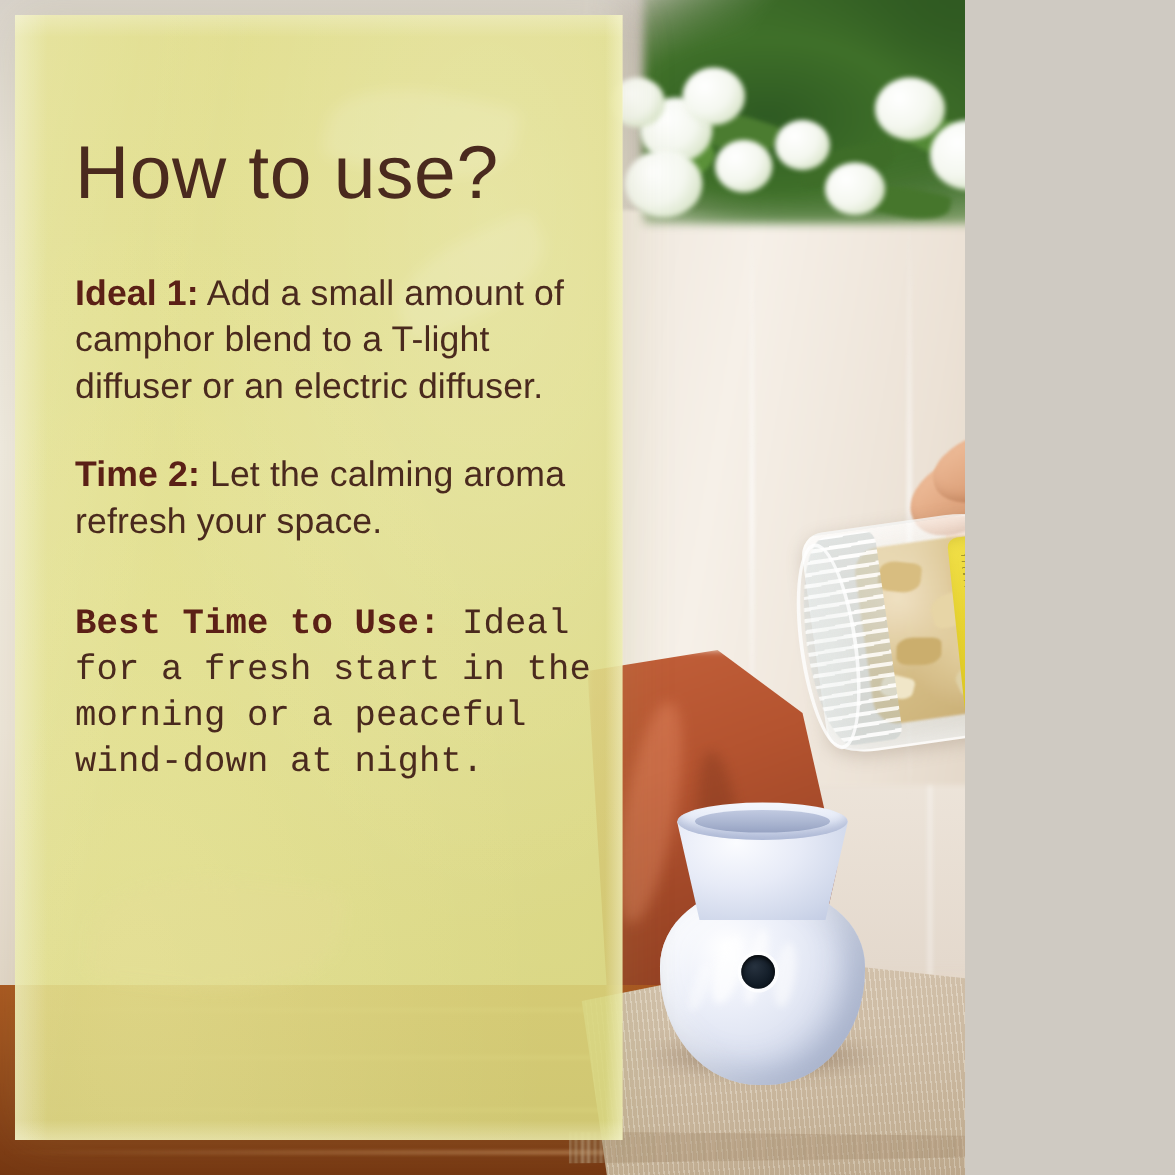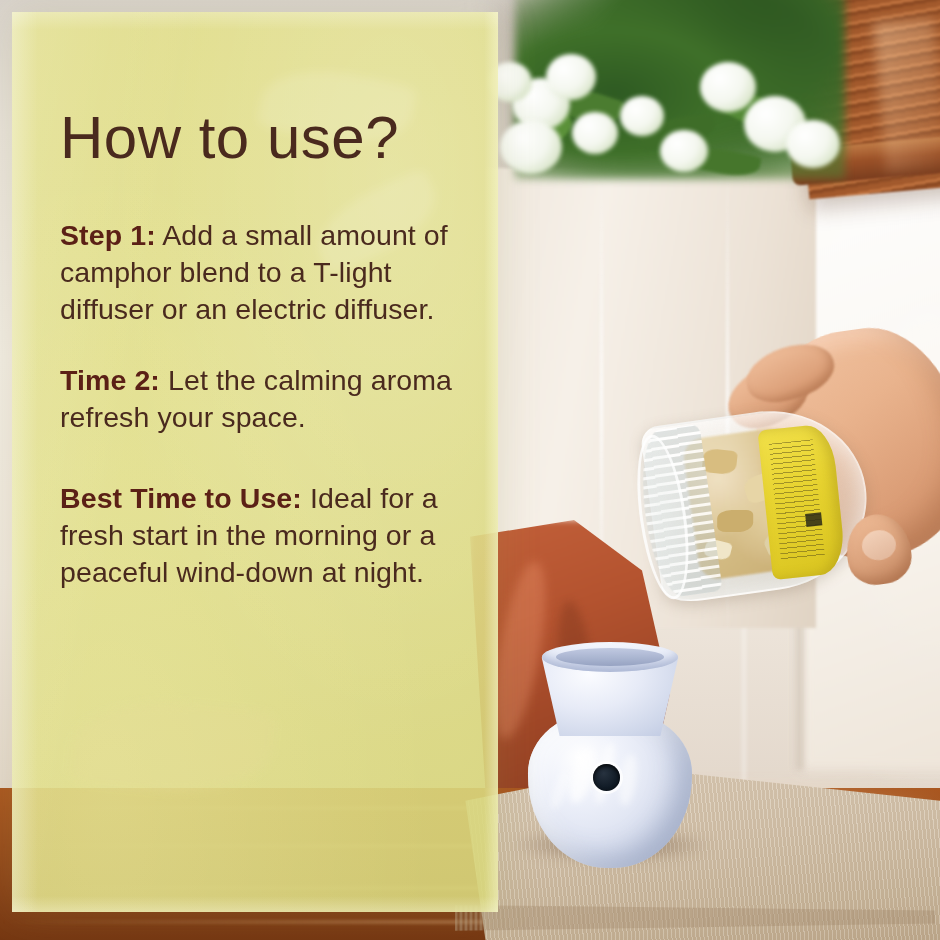--- a/index.html
+++ b/index.html
@@ -1,21 +1,21 @@
 <!DOCTYPE html>
 <html><head>
 <meta charset="utf-8">
 <style>
   html,body{margin:0;padding:0;}
   body{
     width:940px;height:940px;overflow:hidden;
     font-family:"Liberation Sans", sans-serif;
     background:#cfcac2;
   }
-  #stage{position:relative;width:940px;height:940px;overflow:hidden;}
+  #stage{position:relative;width:772px;height:940px;overflow:hidden;}
 
   
   .photo{position:absolute;inset:0;overflow:hidden;}
 
   
   .wall{position:absolute;inset:0;
     background:
       linear-gradient(180deg,#d9d3cc 0%, #e8e2da 14%, #f2ece4 38%, #efe7dd 62%, #e4d9cd 82%, #d8cabb 100%);
   }
   
@@ -197,21 +197,21 @@
 
   .steps{position:absolute;top:205px;left:6px;width:416px;}
   .step{
     margin:0 0 34px 0;
     font-size:28.5px;line-height:1.30;
     color:#4a2a1e;font-weight:400;letter-spacing:.1px;
   }
   .step:last-child{margin-bottom:0;}
   .step .lbl{font-weight:700;color:#5b2016;}
   .step .lbl-split-first{font-weight:400;color:#5b2016;}
-  .step-best{margin-top:44px;}
+  .step-best{margin-top:44px;font-family:Liberation Mono, monospace;}
 
   
   .ghost{position:absolute;border-radius:60% 12% 60% 12%;
     background:rgba(255,255,255,.13);filter:blur(5px);pointer-events:none;}
 </style>
 </head>
 <body>
 
 <div id="stage">
 
@@ -309,21 +309,21 @@
 
     <div class="ghost" style="left:300px;top:180px;width:130px;height:60px;transform:rotate(-25deg);"></div>
     <div class="ghost" style="left:250px;top:60px;width:150px;height:70px;transform:rotate(12deg);"></div>
     <div class="ghost" style="left:60px;top:690px;width:200px;height:90px;transform:rotate(6deg);background:rgba(230,220,150,.28);"></div>
 
     <div class="content">
       <h1 class="heading">How to use?</h1>
 
       <div class="steps">
 
-        <p class="step"><span class="lbl">Step 1:</span><span> Add a small amount of camphor blend to a T-light diffuser or an electric diffuser.</span></p>
+        <p class="step"><span class="lbl">Ideal 1:</span><span> Add a small amount of camphor blend to a T-light diffuser or an electric diffuser.</span></p>
 
         <p class="step"><span class="lbl">Time 2:</span><span> Let the calming aroma refresh your space.</span></p>
 
 
         <p class="step step-best"><span class="lbl">Best Time to Use:</span><span> Ideal for a fresh start in the morning or a peaceful wind-down at night.</span></p>
 
       </div>
     </div>
   </div>
 

